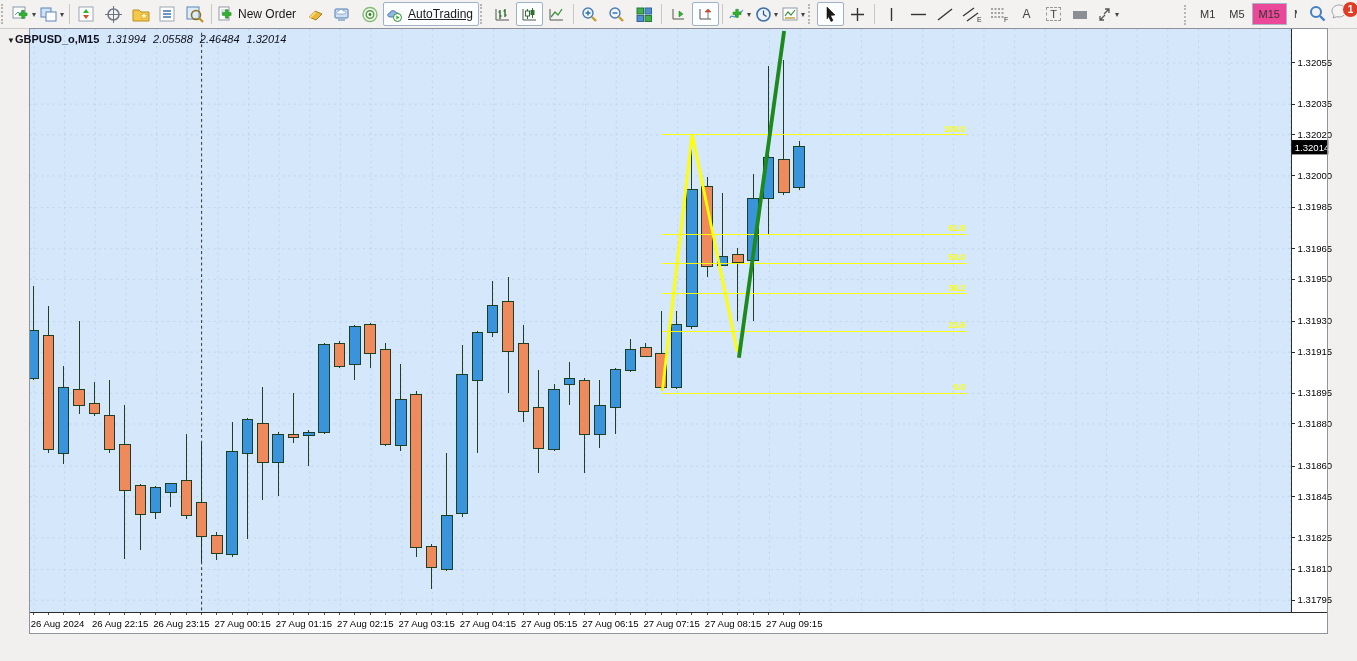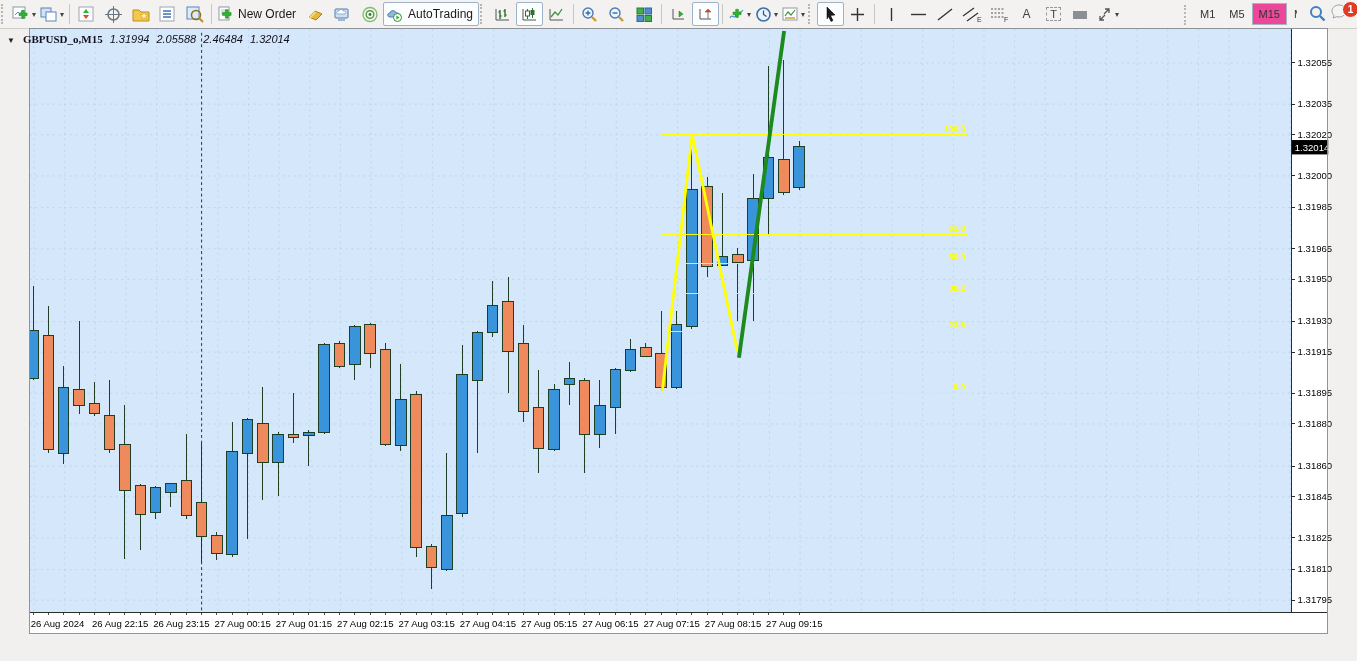--- a/index.html
+++ b/index.html
@@ -4,37 +4,37 @@
 <style>
   html,body{margin:0;padding:0;width:1357px;height:661px;overflow:hidden;
     font-family:"Liberation Sans",sans-serif;background:#f1f0ee;}
   
   #toolbar{position:absolute;left:0;top:0;width:1357px;height:28px;background:#f3f2f0;
     border-bottom:1px solid #cfcdc8;display:flex;align-items:center;white-space:nowrap;}
   .grip{width:5px;height:20px;margin:0 2px 0 1px;border-left:2px dotted #b8b6b0;}
   .sep{width:1px;height:20px;background:#c9c7c2;margin:0 3px;}
   .tbtn{height:22px;min-width:23px;display:inline-flex;align-items:center;justify-content:center;
     border:1px solid transparent;border-radius:2px;padding:0 1px;color:#222;font-size:11px;}
-  .tbtn.pressed{border:1px solid #9fb2c8;background:#fbfdff;}
+  .tbtn.pressed{border:1px solid #9fb2c8;background:#fbfdff;text-decoration:underline;}
   .tbtn .lbl{margin:0 4px 0 3px;font-size:12px;color:#1a1a1a;}
   .dd{font-size:8px;color:#444;margin-left:2px;}
   .tfbtn{font-size:11px;color:#333;padding:0 6px;height:20px;display:inline-flex;align-items:center;border:1px solid transparent;}
   .tfbtn.pressed{border:1px solid #a8b4c4;background:#ec4899;}
   #tf-group{margin-left:auto;margin-right:60px;display:flex;align-items:flex-end;}
   #tf-clip{width:10px;overflow:hidden;display:inline-flex;}
   #search-btn{position:absolute;left:1308px;top:4px;}
   #notif-btn{position:absolute;left:1330px;top:3px;width:24px;height:22px;}
   #badge{position:absolute;left:12px;top:-2px;width:15px;height:15px;border-radius:50%;
     background:#e03b24;color:#fff;font-size:10px;font-weight:bold;display:flex;
     align-items:center;justify-content:center;border:1px solid #fff;}
   
   #chartwin{position:absolute;left:0;top:28px;width:1357px;height:633px;}
   #chart-svg{position:absolute;left:0;top:0;}
   #chart-title{position:absolute;left:7px;top:5px;font-size:11px;color:#10101e;z-index:5;}
-  #chart-title .sym{font-weight:bold;margin-left:8px;font-family:Liberation Serif, serif;}
+  #chart-title .sym{font-weight:bold;margin-left:0;}
   #chart-title .num{margin-left:7px;font-style:italic;}
   #title-arrow{font-size:8px;color:#222;}
   svg text{font-family:"Liberation Sans",sans-serif;}
 </style>
 </head>
 <body>
 
 <div id="toolbar">
   <span class="grip"></span>
 

